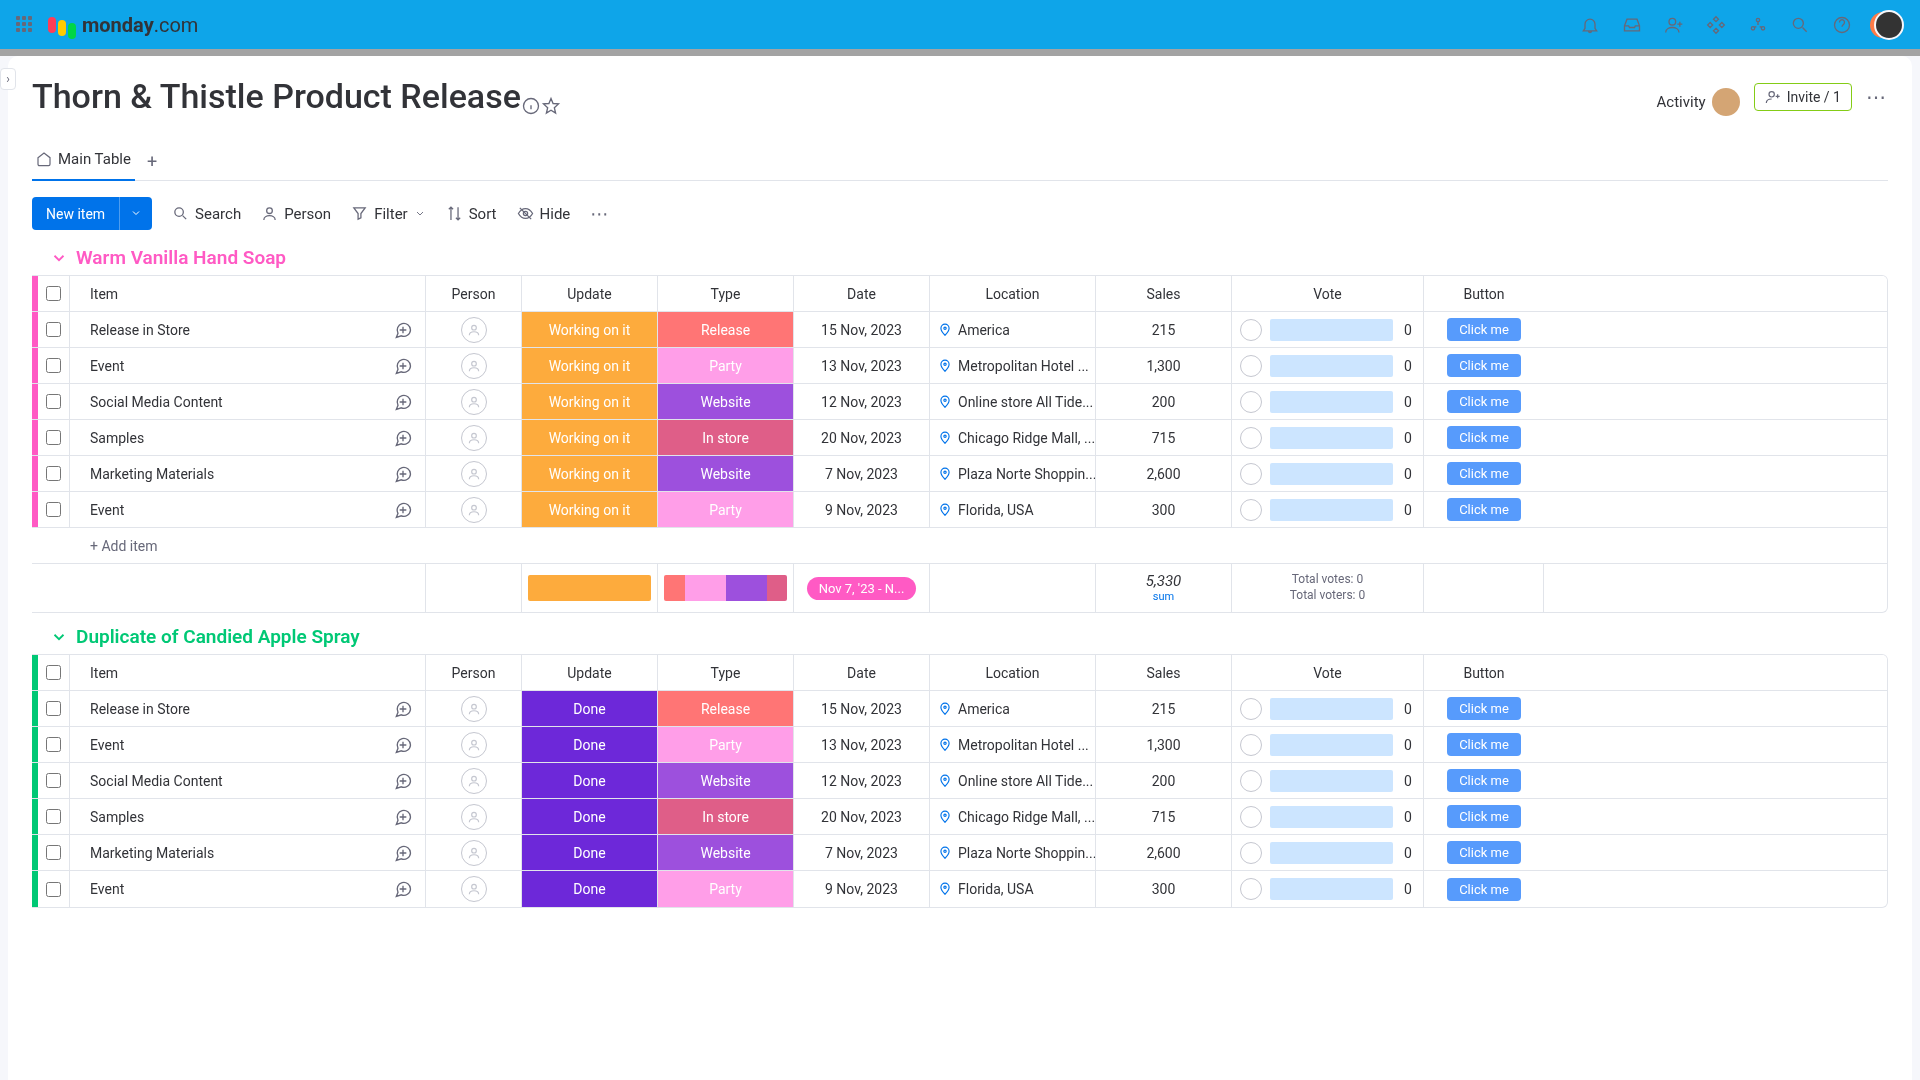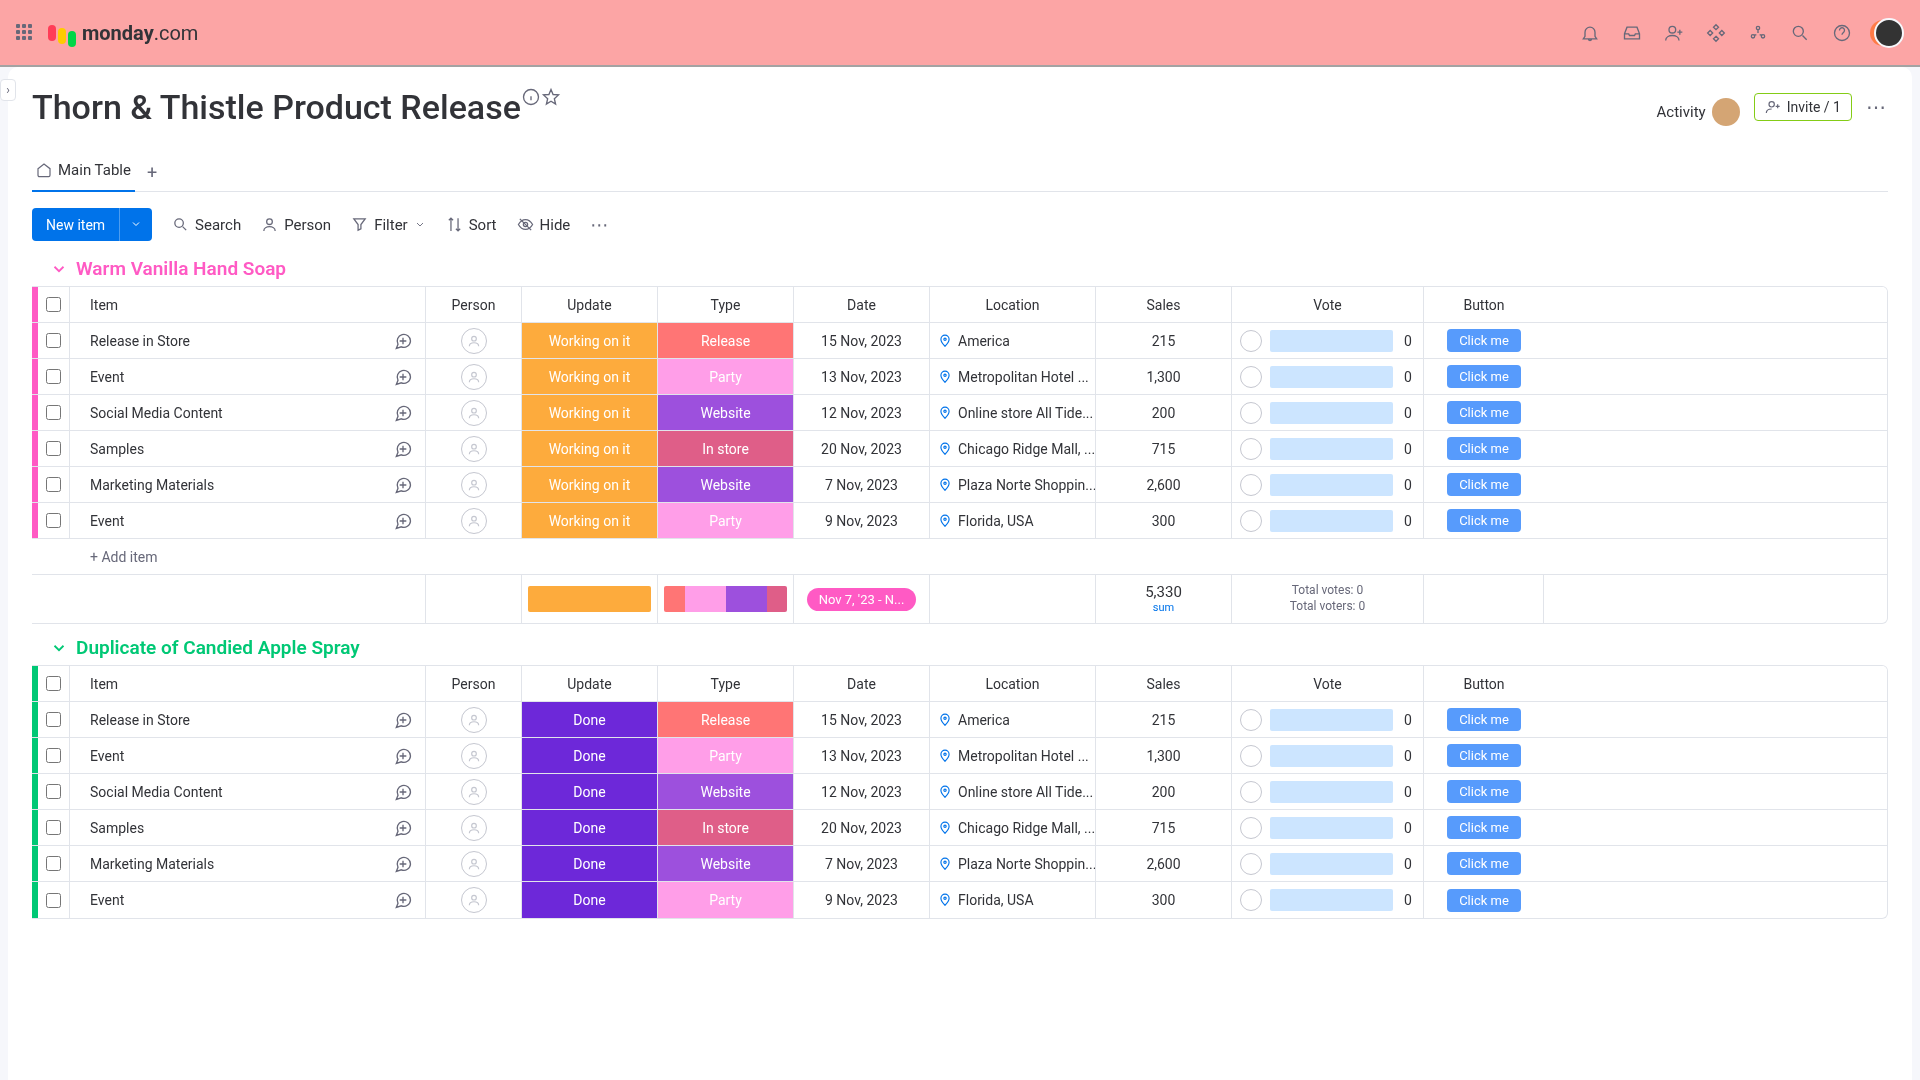--- a/index.html
+++ b/index.html
@@ -1,33 +1,33 @@
 <!DOCTYPE html>
 <html><head>
 <meta charset="utf-8">
 <style>
 * { box-sizing: border-box; margin: 0; padding: 0; font-family: -apple-system, BlinkMacSystemFont, "Segoe UI", Roboto, sans-serif; }
 body { background: #f6f7fb; color: #323338; overflow-x: hidden; }
-.topbar { height: 67px; background: #fca5a5; display: flex; align-items: center; padding: 0 16px; border-bottom: 2px solid #a3a3a3; }
+.topbar { height: 56px; background: #0ea5e9; display: flex; align-items: center; padding: 0 16px; border-bottom: 7px solid #a3a3a3; }
 .apps-grid { width:18px; height:18px; display:grid; grid-template-columns:repeat(3,4px); grid-template-rows:repeat(3,4px); gap:2px; margin-right:14px; cursor:pointer;}
 .apps-grid span{background:#676879;border-radius:1px;}
 .brand { display:flex; align-items:center; font-weight:400; font-size:20px; color:#323338; }
 .brand-logo { display:flex; gap:2px; margin-right:6px; }
 .brand-logo span{width:8px;height:16px;border-radius:4px;}
 .brand-logo span:nth-child(1){background:#ff3d57;}
 .brand-logo span:nth-child(2){background:#ffcb00;transform:translateY(3px);}
 .brand-logo span:nth-child(3){background:#00d647;transform:translateY(6px);}
 .brand b{font-weight:700;}
 .top-icons { margin-left:auto; display:flex; align-items:center; gap:22px; }
 .tico { width:20px;height:20px; color:#676879; cursor:pointer; display:flex;align-items:center;justify-content:center;}
 .tico svg{width:20px;height:20px;stroke:currentColor;fill:none;stroke-width:1.6;}
 .avatar-badge{width:30px;height:30px;border-radius:50%;background:#333;border:2px solid #f6f7fb;box-shadow:-6px 0 0 -2px #ff7b47;}
 .main { background:#fff; margin:0 8px; border-radius:10px 10px 0 0; min-height:calc(100vh - 56px); padding:20px 24px 0; position:relative;}
 .drawer-tab{position:absolute;left:-8px;top:12px;width:16px;height:22px;background:#fff;border:1px solid #e1e4ea;border-radius:4px;display:flex;align-items:center;justify-content:center;color:#676879;font-size:12px;cursor:pointer;}
-.board-head { display:flex; align-items:flex-start; }
+.board-head { display:flex; align-items:flex-end; }
 .board-title { font-size:34px; font-weight:500; color:#323338; }
 .head-ico { width:20px;height:20px;color:#676879;cursor:pointer;}
 .head-ico svg{width:100%;height:100%;fill:none;stroke:currentColor;stroke-width:1.6;}
 .head-right{margin-left:auto;display:flex;align-items:center;gap:14px;}
 .activity{display:flex;align-items:center;gap:6px;font-size:15px;color:#323338;margin-top:11px;}
 .activity-av{width:28px;height:28px;border-radius:50%;background:#d4a574;}
 .invite-btn{display:flex;align-items:center;gap:6px;border:1px solid #84cc16;border-radius:4px;padding:5px 10px;font-size:14px;cursor:pointer;}
 .invite-btn svg{width:16px;height:16px;stroke:#676879;fill:none;stroke-width:1.8;}
 .more-dots{font-size:20px;color:#676879;cursor:pointer;letter-spacing:2px;}
 .tabs-row{display:flex;align-items:center;border-bottom:1px solid #e1e4ea;margin-top:26px;}
@@ -83,21 +83,21 @@
 .c-button{width:120px;flex-shrink:0;}
 .c-button .clickme{background:#579bfc;color:#fff;padding:4px 12px;border-radius:4px;font-size:13px;cursor:pointer;}
 .add-item-row{height:36px;display:flex;align-items:center;}
 .add-item-row .c-item{color:#676879;cursor:text;}
 .summary-row{display:flex;height:48px;}
 .summary-row .cell{border-right:1px solid #e1e4ea;}
 .summary-row .sp{border:none;}
 .summary-bar{display:flex;width:100%;height:26px;border-radius:2px;overflow:hidden;}
 .date-pill{background:#ff5ac4;color:#fff;padding:4px 12px;border-radius:12px;font-size:13px;}
 .sales-sum{text-align:center;line-height:1.2;}
-.sales-sum .num{font-size:15px;color:#323338;}
+.sales-sum .num{font-size:15px;color:#323338;font-style:italic;}
 .sales-sum .lbl{font-size:11px;color:#0073ea;}
 .vote-sum{font-size:12px;color:#676879;text-align:center;line-height:1.3;}
 
 .st-working{background:#fdab3d;}
 .st-done{background:#6d28d9;}
 .ty-release{background:#ff7575;}
 .ty-party{background:#ff9ee8;}
 .ty-website{background:#9d50dd;}
 .ty-instore{background:#df5e88;}
 .row.header .c-update,.row.header .c-type{color:#323338;}

